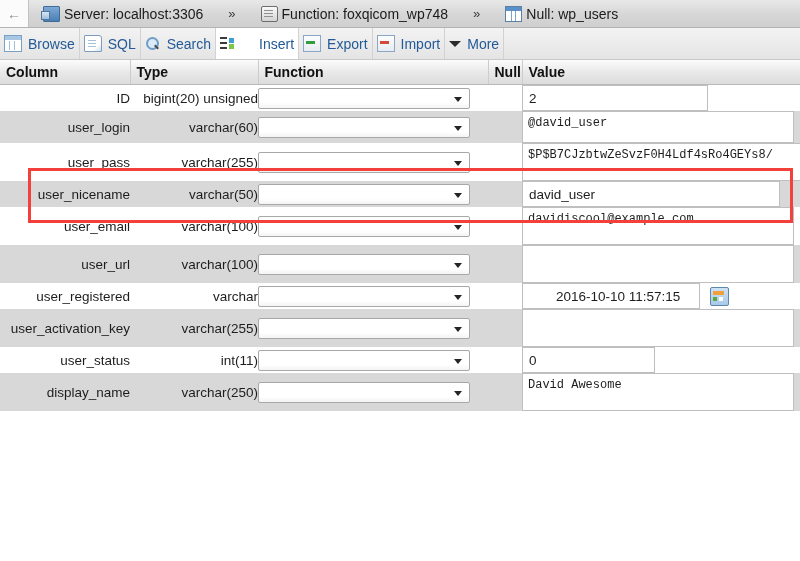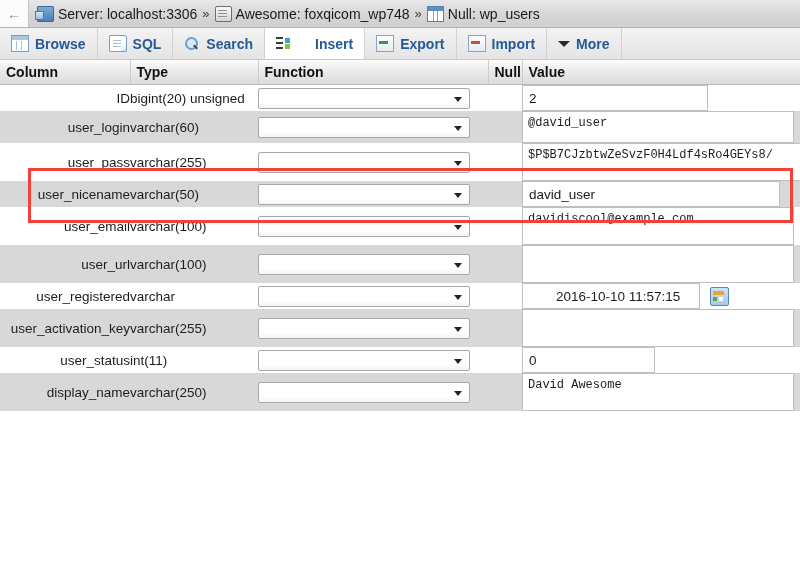--- a/index.html
+++ b/index.html
@@ -34,24 +34,25 @@
     align-items: center;
     justify-content: center;
     color: #8a8a8a;
     font-size: 14px;
     line-height: 1;
     flex: 0 0 auto;
   }
   .crumbs {
     display: flex;
     align-items: flex-start;
-    padding-left: 8px;
+    padding-left: 14px;
     font-size: 14px;
     color: #1b1b1b;
     white-space: nowrap;
+    gap: 20px;
   }
   .crumb {
     display: flex;
     align-items: center;
   }
   .crumb-sep {
     padding: 0 5px;
     color: #3a3a3a;
     font-size: 13px;
   }
@@ -118,24 +119,24 @@
     background: linear-gradient(to bottom, #f3f3f3 0%, #e4e4e4 100%);
     border-bottom: 1px solid #c8c8c8;
     display: flex;
     align-items: stretch;
     box-sizing: border-box;
   }
   .tab {
     display: flex;
     align-items: center;
     gap: 6px;
-    padding: 0 11px;
+    padding: 0 4px;
     border-right: 1px solid #d2d2d2;
     font-size: 14px;
-    font-weight: bold;
+    font-weight: normal;
     color: #235a97;
     white-space: nowrap;
     box-sizing: border-box;
   }
   .tab.active {
     background: #ffffff;
     border-right: 1px solid #d2d2d2;
     gap: 23px;
   }
   .tab-fill {
@@ -290,21 +291,21 @@
 
   .cell-column {
     text-align: right;
     padding: 6px 12px 6px 4px;
     font-size: 13.5px;
     color: #1d1d1d;
     white-space: nowrap;
     overflow: hidden;
   }
   .cell-type {
-    text-align: left;
+    text-align: right;
     padding: 6px 4px;
     font-size: 13.5px;
     color: #1d1d1d;
     white-space: nowrap;
   }
   .cell-func { padding: 6px 0 6px 4px; }
   .cell-null { text-align: center; padding: 6px 2px; }
   .cell-value { padding: 6px 6px 6px 18px; }
 
   
@@ -421,21 +422,21 @@
       <span>←</span>
     </div>
     <div class="crumbs">
       <span class="crumb">
         <span class="ico ico-server"></span>
         <span class="crumb-text">Server: localhost:3306</span>
       </span>
       <span class="crumb-sep">»</span>
       <span class="crumb">
         <span class="ico ico-db"></span>
-        <span class="crumb-text">Awesome: foxqicom_wp748</span>
+        <span class="crumb-text">Function: foxqicom_wp748</span>
       </span>
       <span class="crumb-sep">»</span>
       <span class="crumb">
         <span class="ico ico-table"></span>
         <span class="crumb-text">Null: wp_users</span>
       </span>
     </div>
   </div>
 
   <div class="tabbar">

